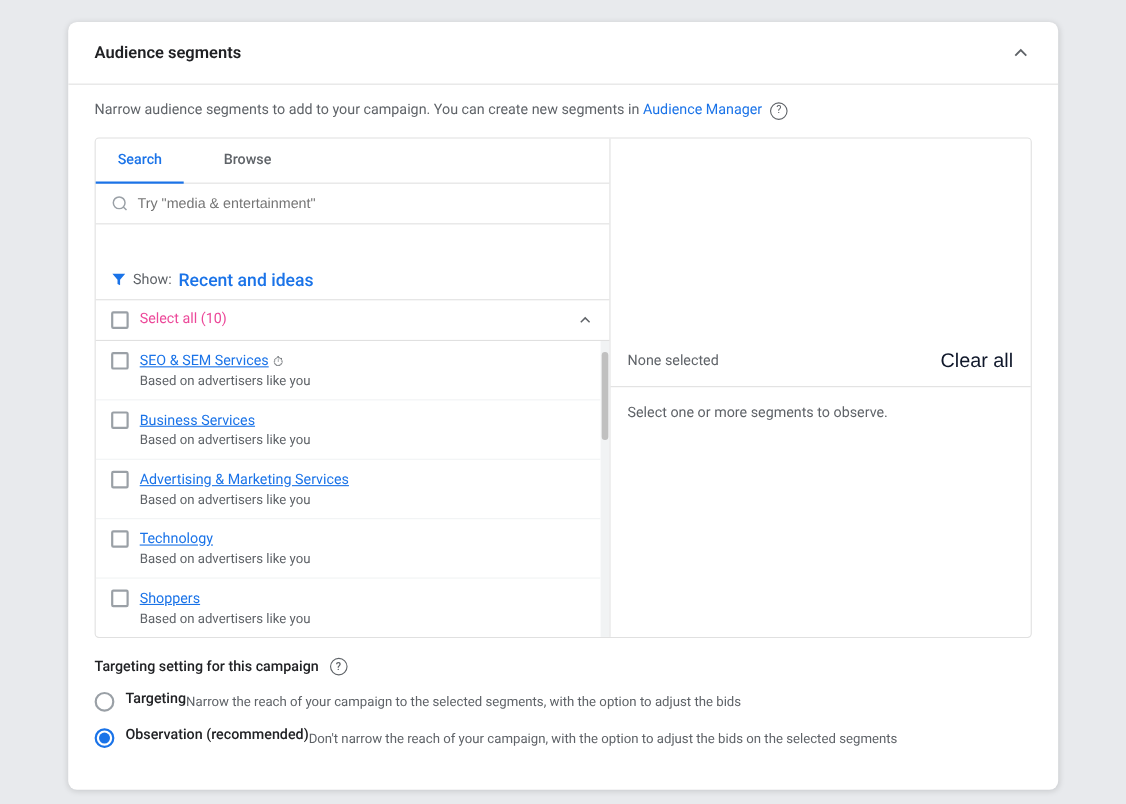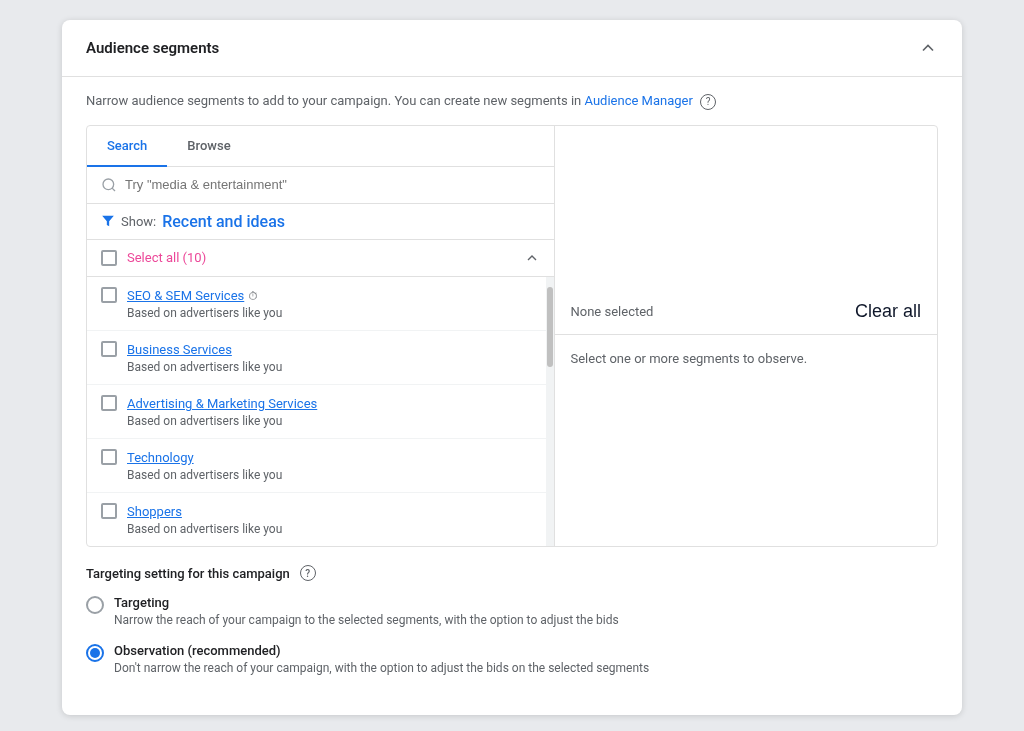--- a/index.html
+++ b/index.html
@@ -78,20 +78,21 @@
     }
     .right-panel {
       flex: 1;
       display: flex;
       flex-direction: column;
       justify-content: center;
     }
     .tabs {
       display: flex;
       border-bottom: 1px solid #e0e0e0;
+      gap: 16px;
     }
     .tab {
       padding: 12px 20px;
       font-size: 13px;
       font-weight: 500;
       color: #5f6368;
       cursor: pointer;
       border-bottom: 2px solid transparent;
       margin-bottom: -1px;
     }
@@ -118,20 +119,21 @@
       color: #9aa0a6;
       width: 100%;
       background: transparent;
     }
     .filter-row {
       display: flex;
       align-items: center;
       padding: 8px 14px;
       border-bottom: 1px solid #e0e0e0;
       gap: 6px;
+      margin-top: 33px;
     }
     .filter-icon {
       color: #1a73e8;
       font-size: 14px;
     }
     .filter-label {
       font-size: 13px;
       color: #5f6368;
     }
     .filter-value {
@@ -267,21 +269,21 @@
       width: 10px;
       height: 10px;
       background: #1a73e8;
       border-radius: 50%;
       top: 50%;
       left: 50%;
       transform: translate(-50%, -50%);
     }
     .radio-text {
       display: flex;
-      flex-direction: column;
+      flex-direction: row;
     }
     .radio-label {
       font-size: 13px;
       font-weight: 500;
       color: #202124;
     }
     .radio-desc {
       font-size: 12px;
       color: #5f6368;
       margin-top: 2px;

